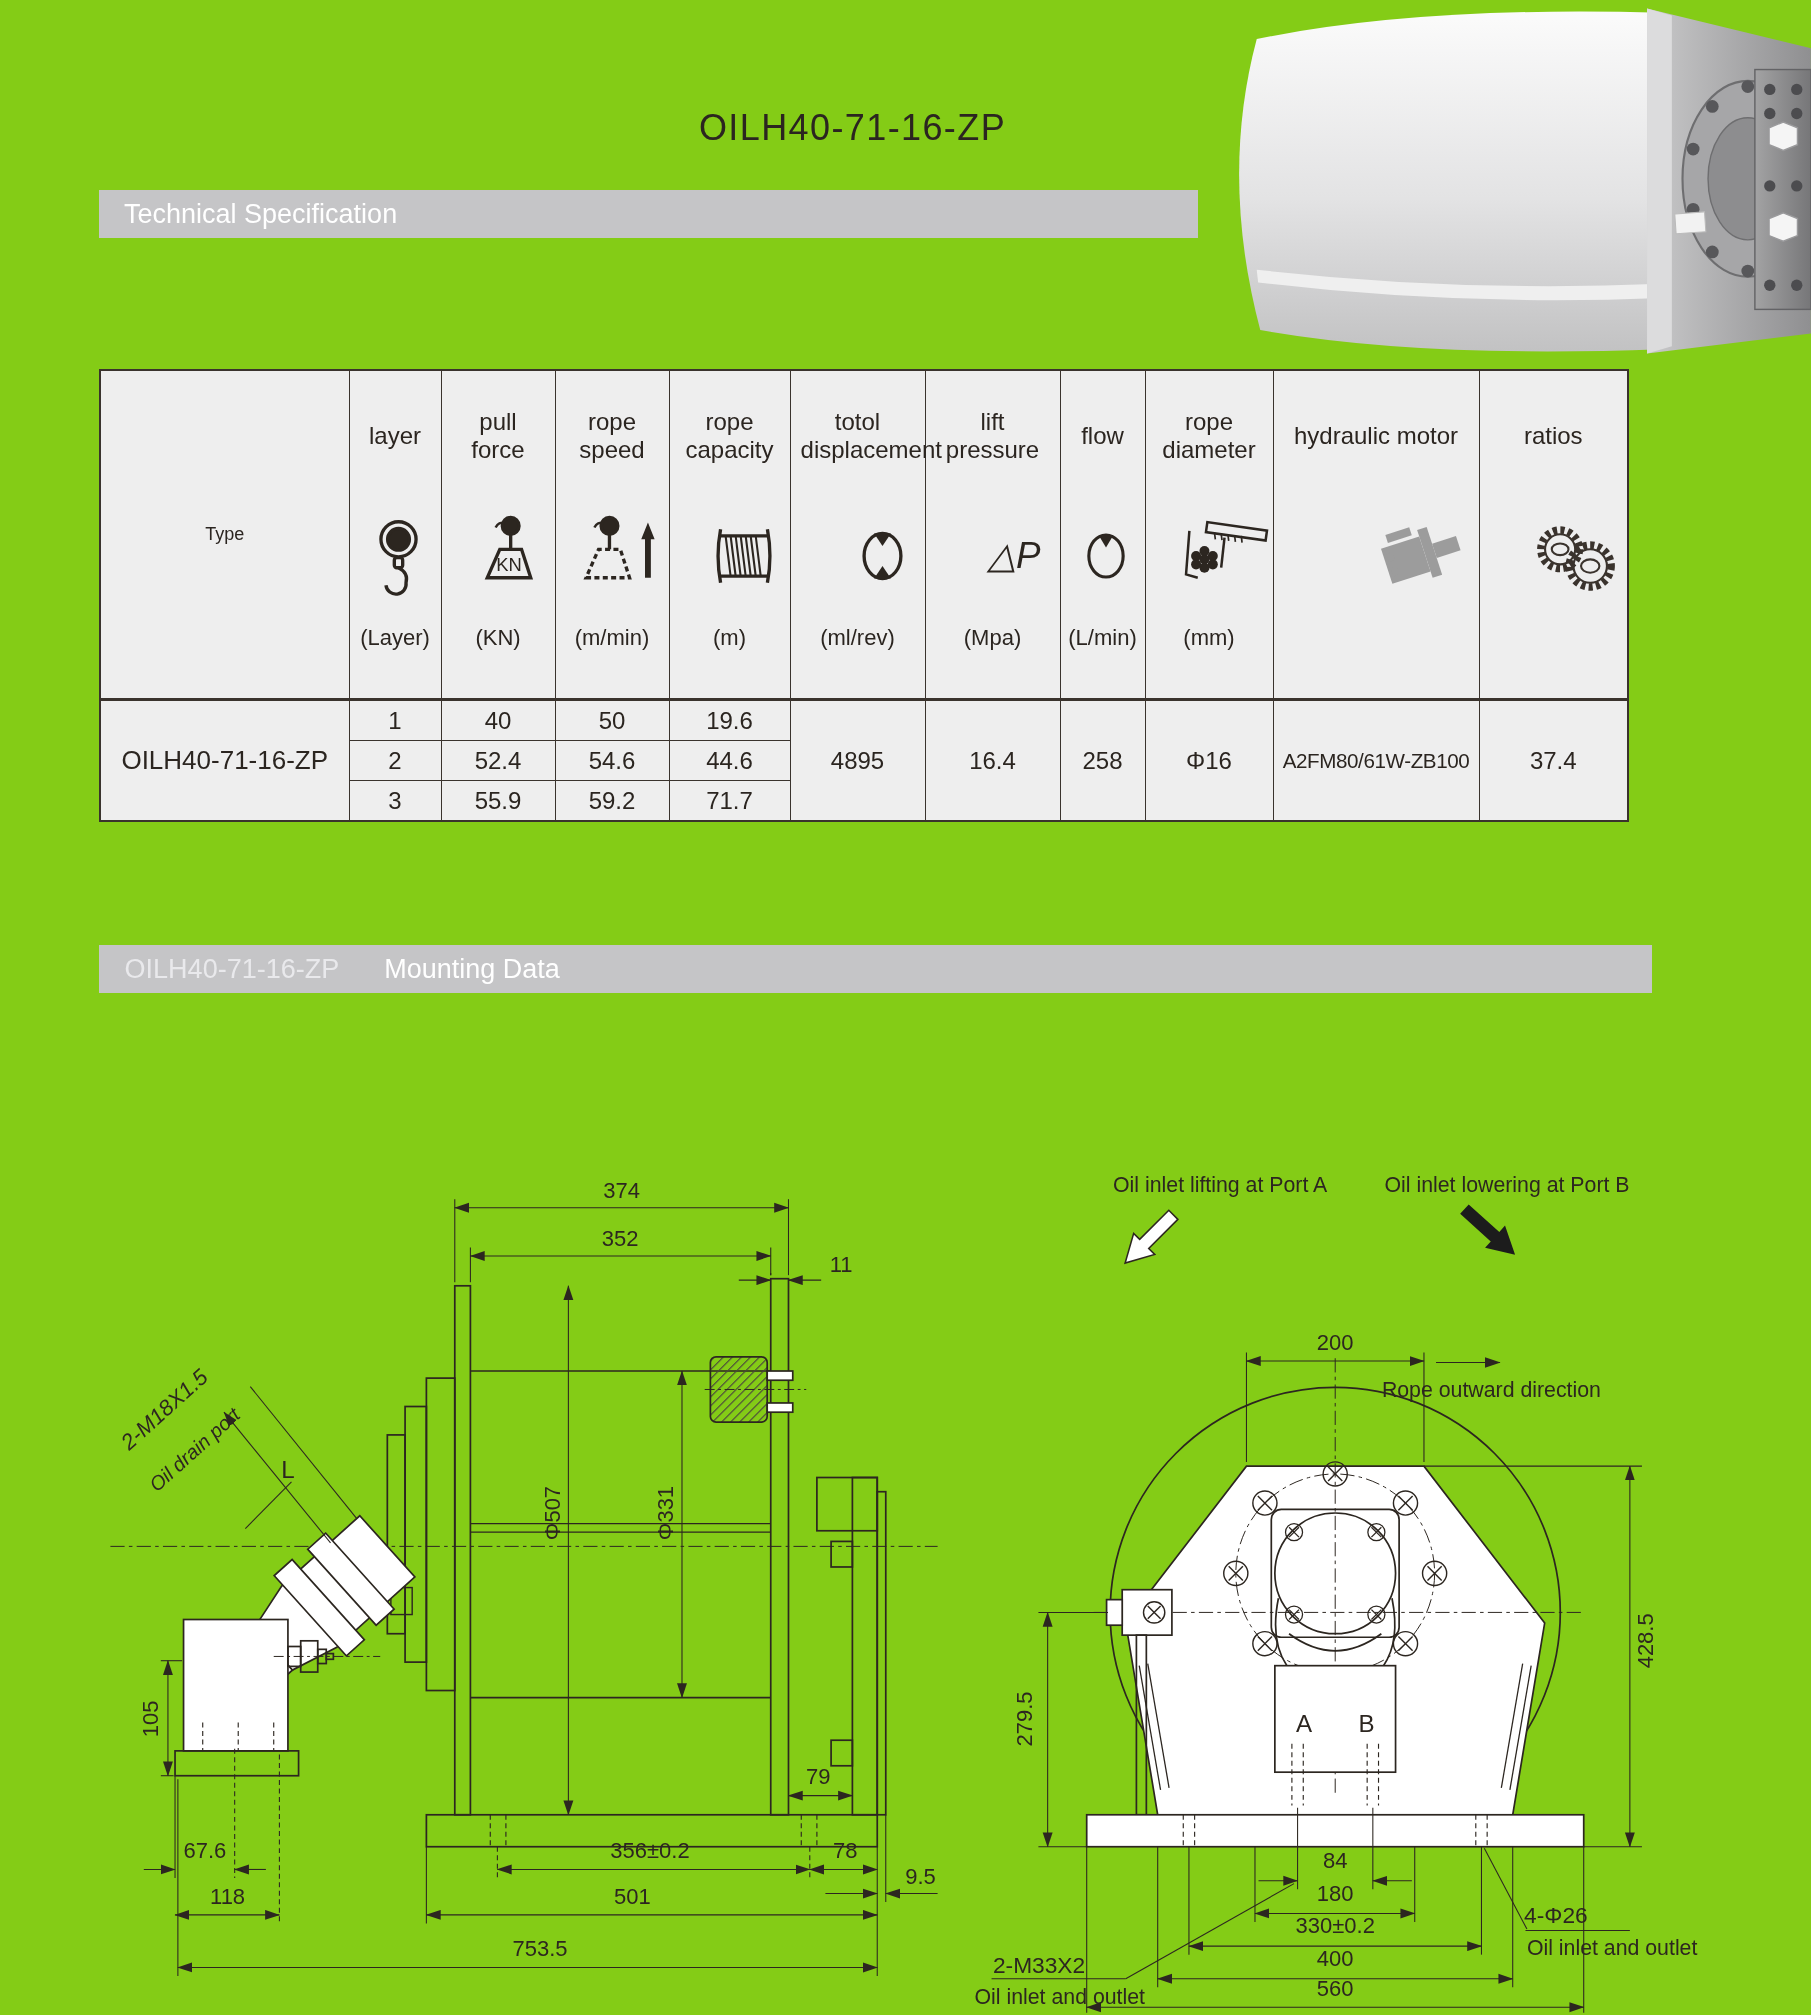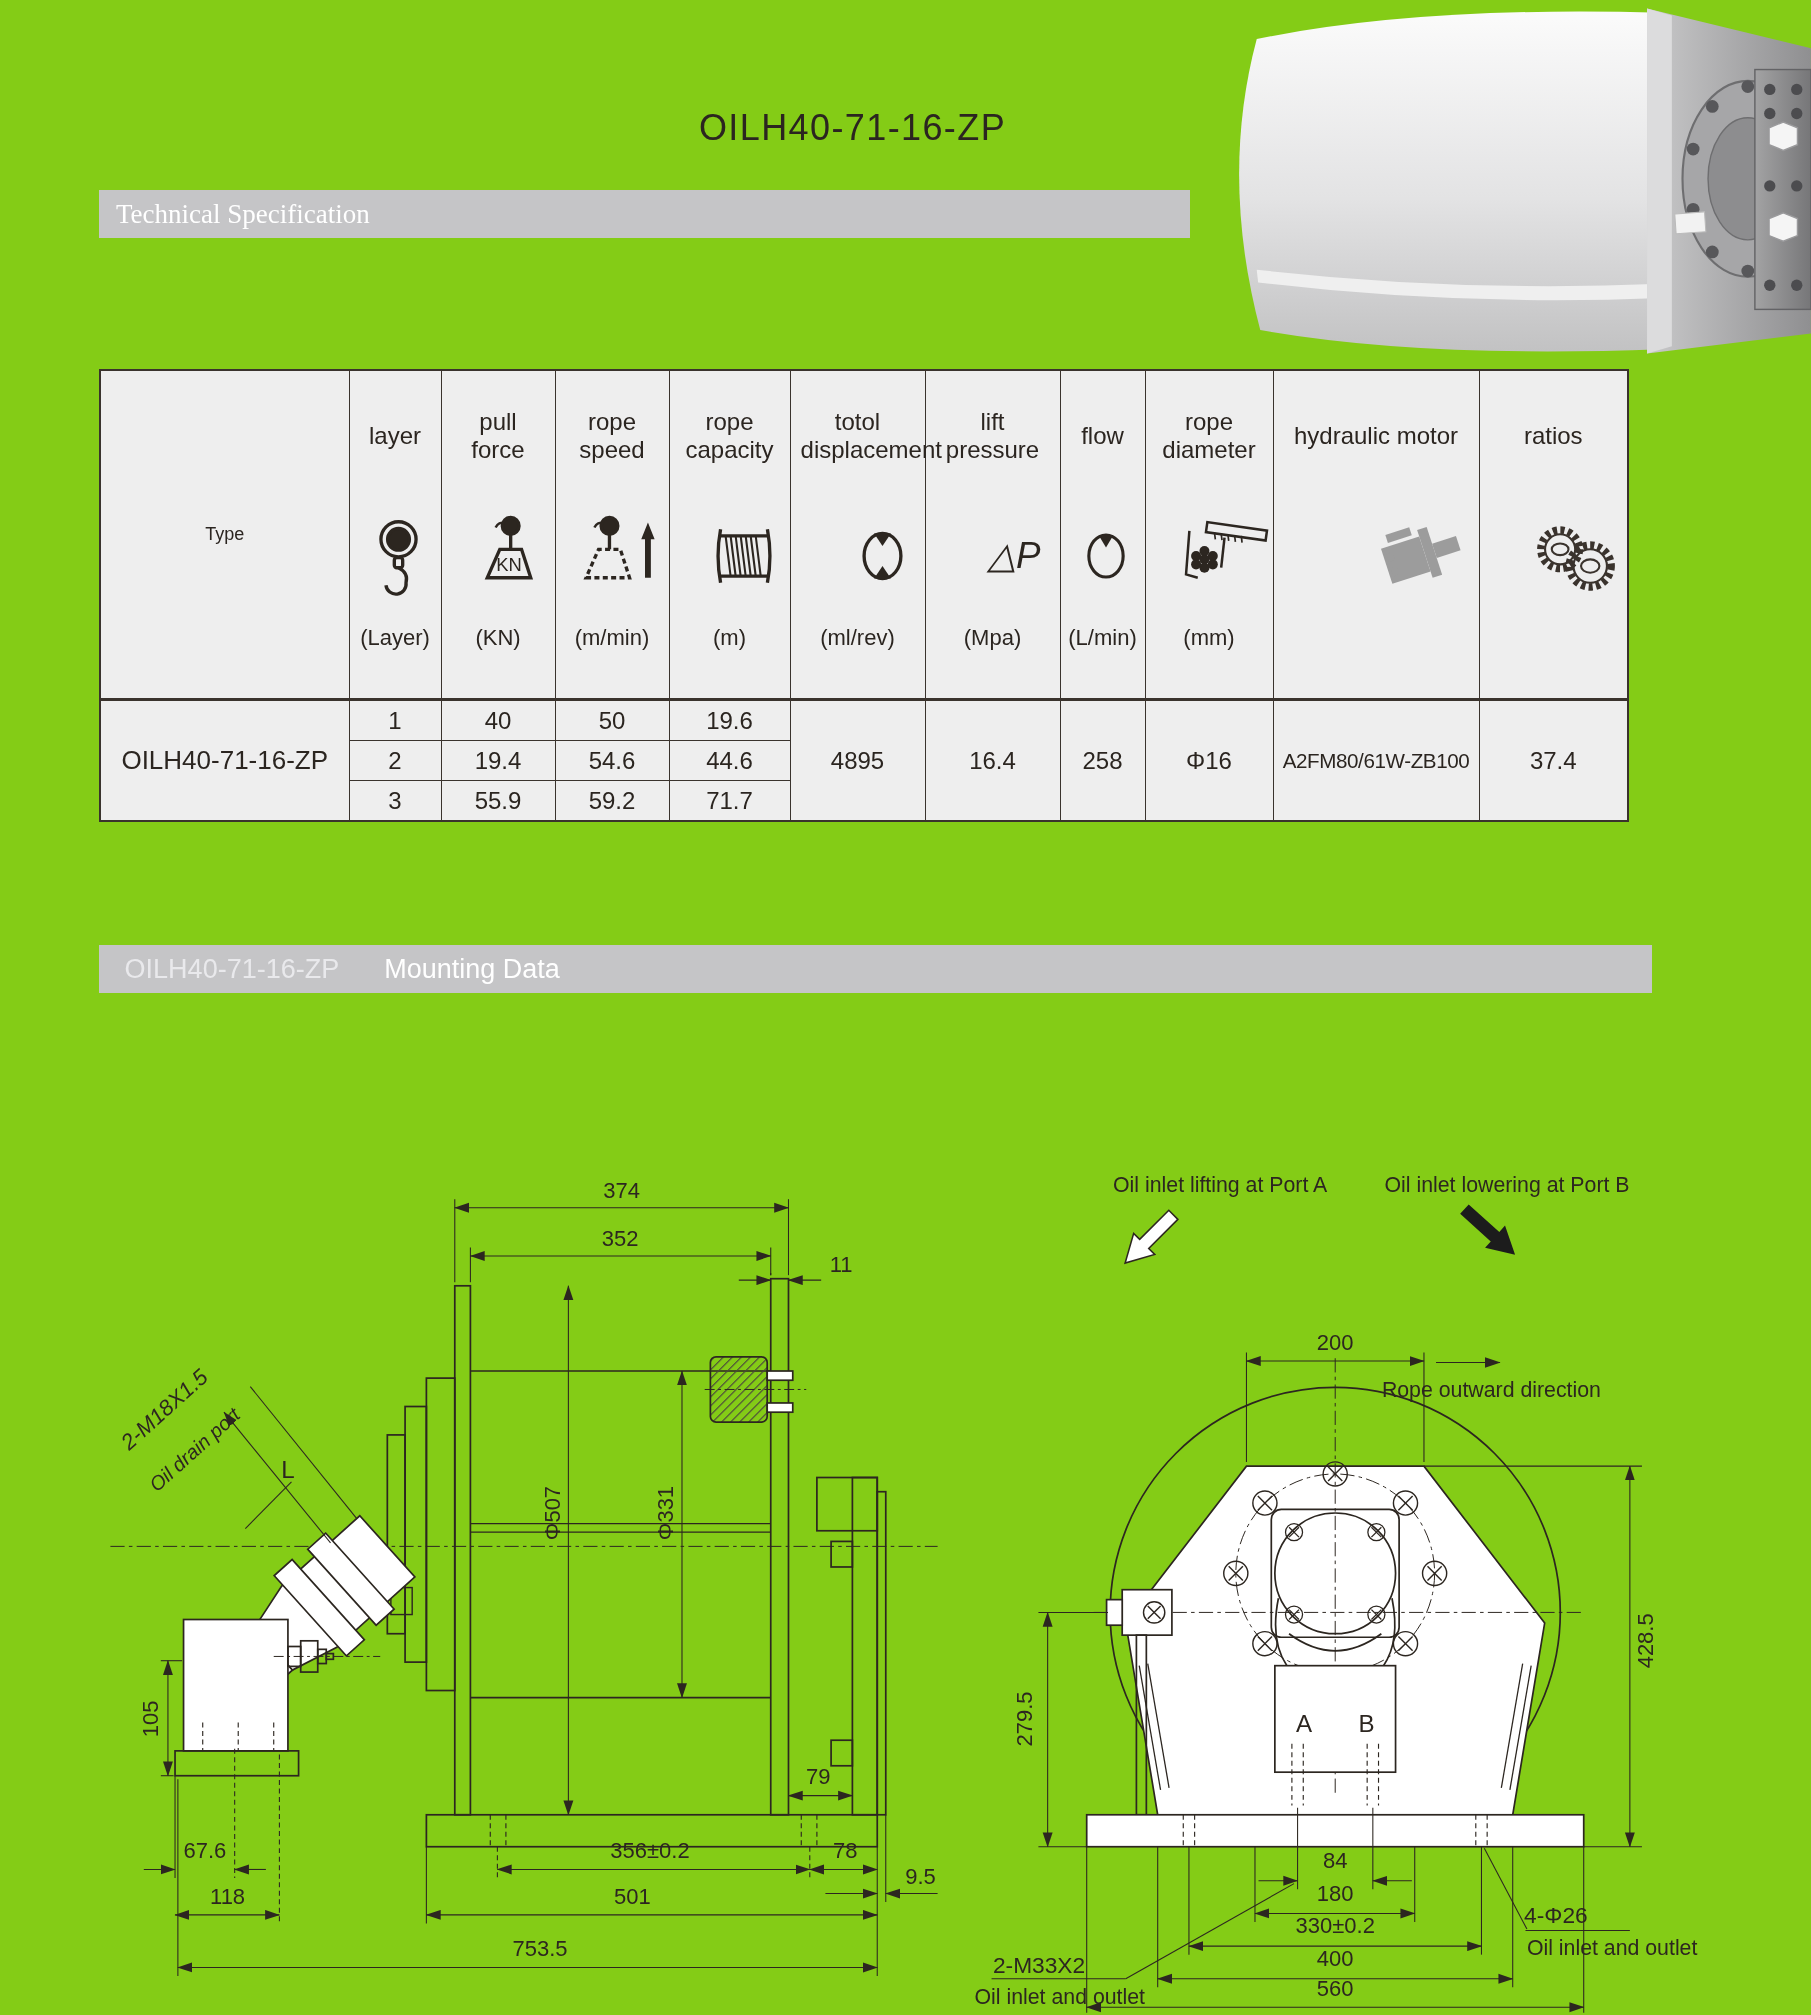--- a/index.html
+++ b/index.html
@@ -4,21 +4,21 @@
 <style>
   html,body{margin:0;padding:0;background:#ffffff;}
   .page{position:relative;width:1812px;height:2015px;background:#84cc16;
         font-family:"Liberation Sans",sans-serif;color:#2b2520;overflow:hidden;}
 
   .page-title{position:absolute;left:0;top:107px;width:1705px;text-align:center;
               font-size:36px;letter-spacing:1.4px;color:#2b2520;}
 
   .banner{position:absolute;left:99px;height:48px;background:#c5c5c7;
           display:flex;align-items:center;font-size:27px;color:#ffffff;}
-  .banner.tech{top:190px;width:1074px;padding-left:17px;font-family:Liberation Serif, serif;}
+  .banner.tech{top:190px;width:1074px;padding-left:25px;}
   .banner.mount{top:945px;width:1527px;padding-left:25.6px;}
   .banner .model{color:#e9e9ec;margin-right:45px;}
 
   .photo{position:absolute;top:0;left:1207px;width:604px;height:369px;}
 
   table.spec{position:absolute;left:99px;top:369px;width:1527px;
              border-collapse:collapse;table-layout:fixed;background:#eeeeee;}
   table.spec th,table.spec td{border:1.4px solid #3a332d;text-align:center;
              vertical-align:middle;font-weight:normal;color:#2b2520;}
   table.spec{border:2.8px solid #3a332d;}
@@ -311,21 +311,21 @@
     <td>19.6</td>
     <td rowspan="3">4895</td>
     <td rowspan="3">16.4</td>
     <td rowspan="3">258</td>
     <td rowspan="3">Φ16</td>
     <td rowspan="3" class="c-motor">A2FM80/61W-ZB100</td>
     <td rowspan="3">37.4</td>
   </tr>
   <tr>
     <td>2</td>
-    <td>19.4</td>
+    <td>52.4</td>
     <td>54.6</td>
     <td>44.6</td>
   </tr>
   <tr>
     <td>3</td>
     <td>55.9</td>
     <td>59.2</td>
     <td>71.7</td>
   </tr>
   </tbody>

